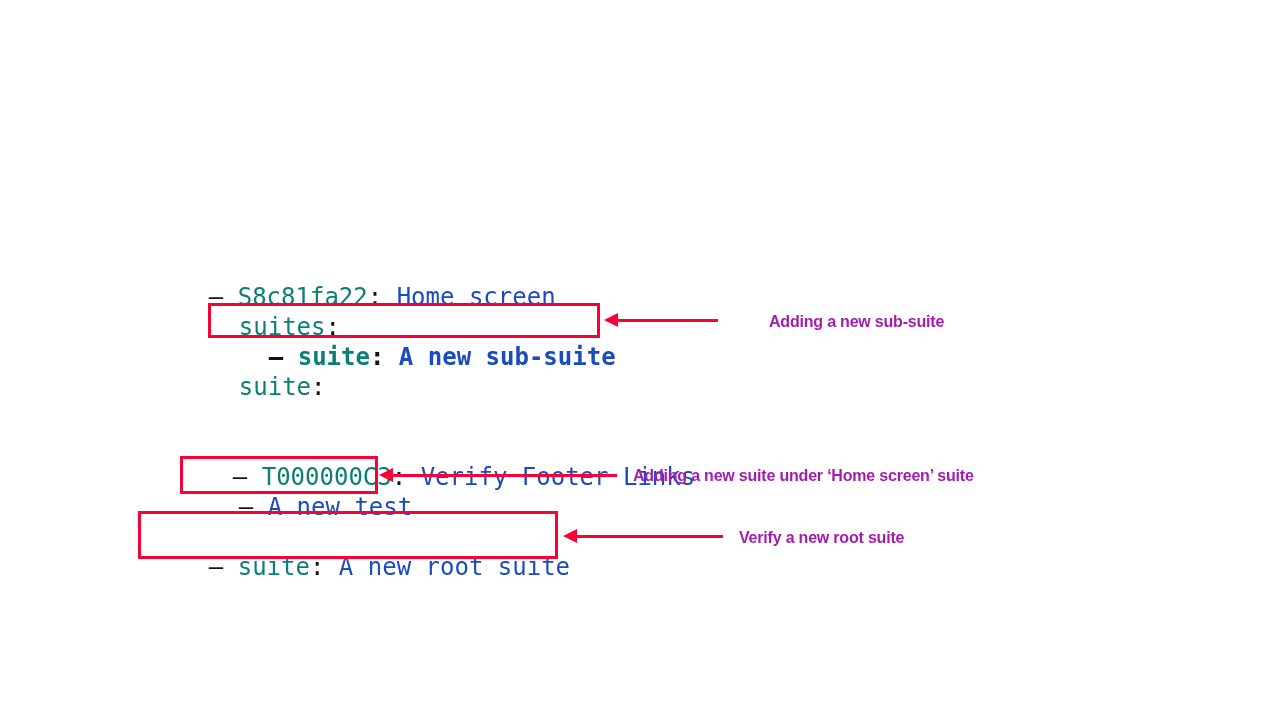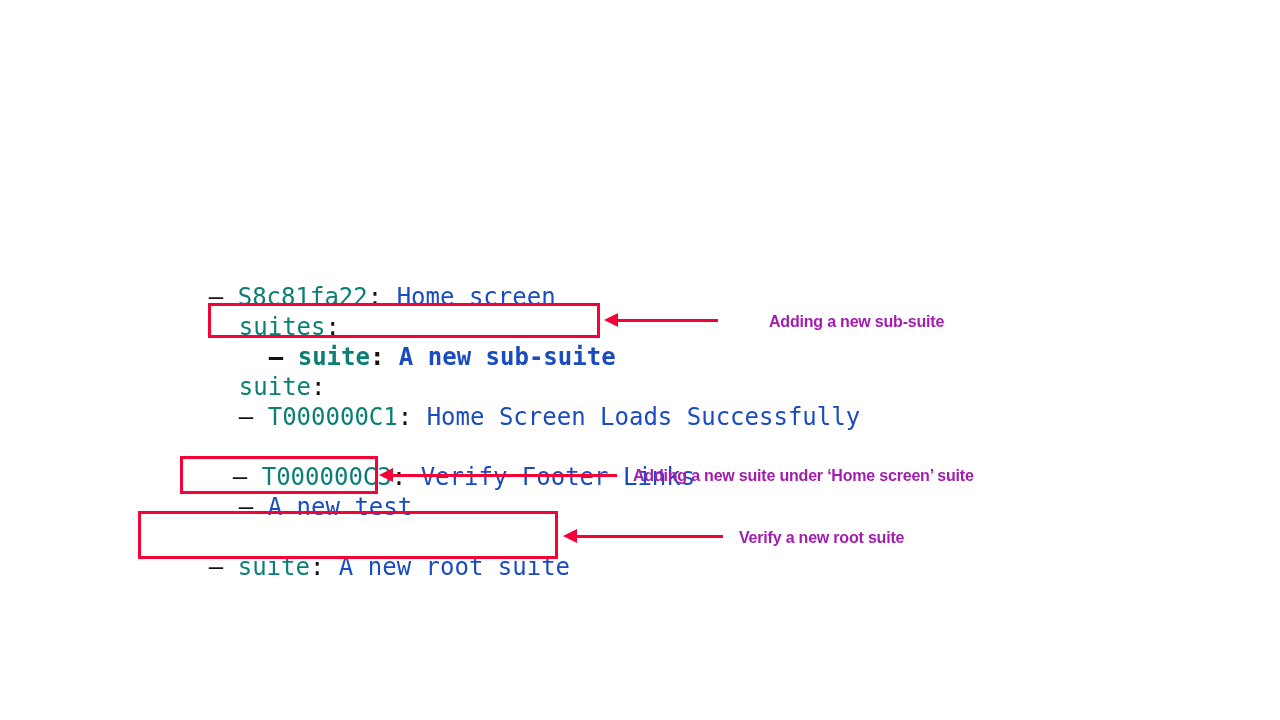--- a/index.html
+++ b/index.html
@@ -94,23 +94,20 @@
   </div>
 
   <div class="row" style="left:163px; top:312px;font-weight:bold;">
     <span class="dash">–</span><span> </span><span class="key">suite</span><span class="colon">:</span><span> </span><span class="val">A new sub-suite</span>
   </div>
 
   <div class="row" style="left:133px; top:342px;">
     <span class="key">suite</span><span class="colon">:</span>
   </div>
 
-  <div class="row" style="left:133px; top:372px;">
-    <span class="dash">–</span><span> </span><span class="key">T000000C1</span><span class="colon">:</span><span> </span><span class="val">Home Screen Loads Successfully</span>
-  </div>
 
 
   <div class="row" style="left:127px; top:432px;">
     <span class="dash">–</span><span> </span><span class="key">T000000C3</span><span class="colon">:</span><span> </span><span class="val">Verify Footer Links</span>
   </div>
 
   <div class="row" style="left:103px; top:522px;">
     <span class="dash">–</span><span> </span><span class="key">suite</span><span class="colon">:</span><span> </span><span class="val">A new root suite</span>
   </div>
 

